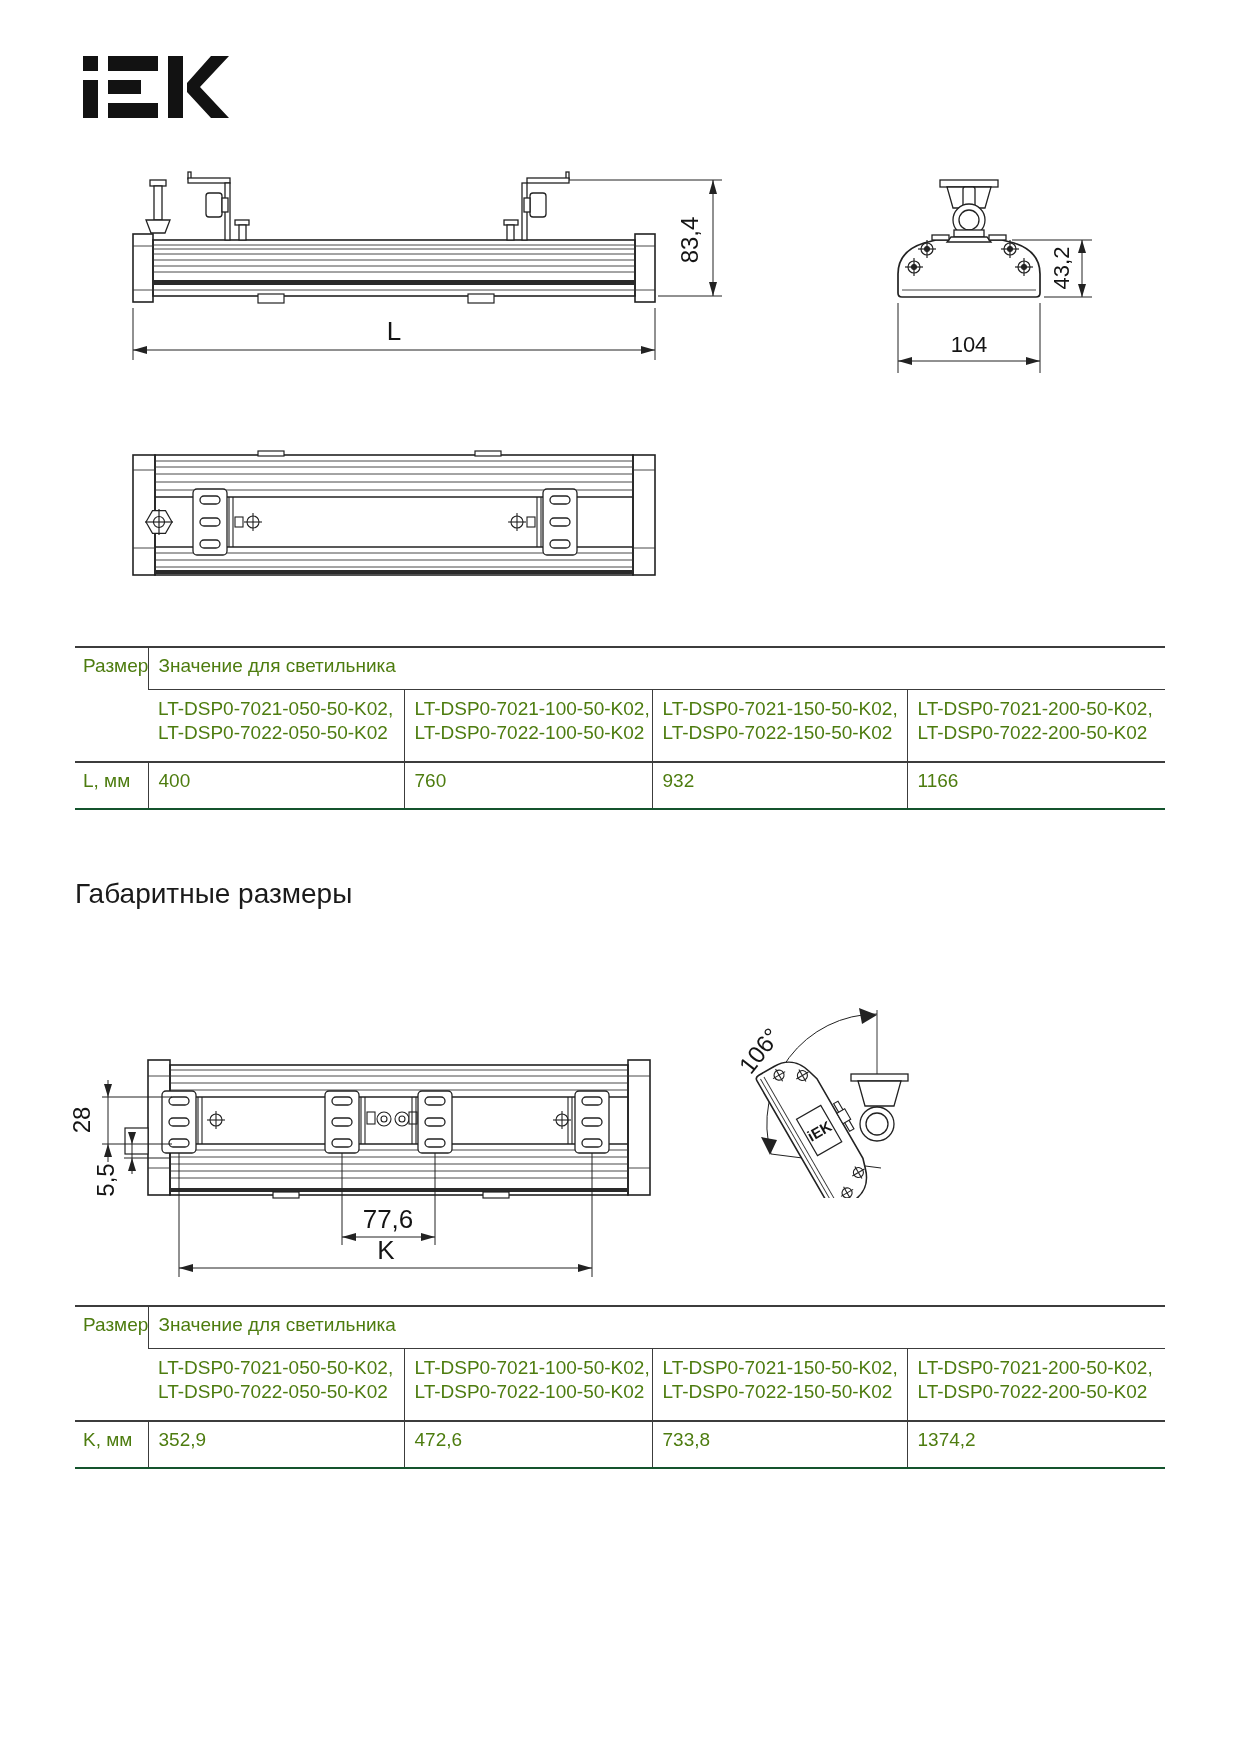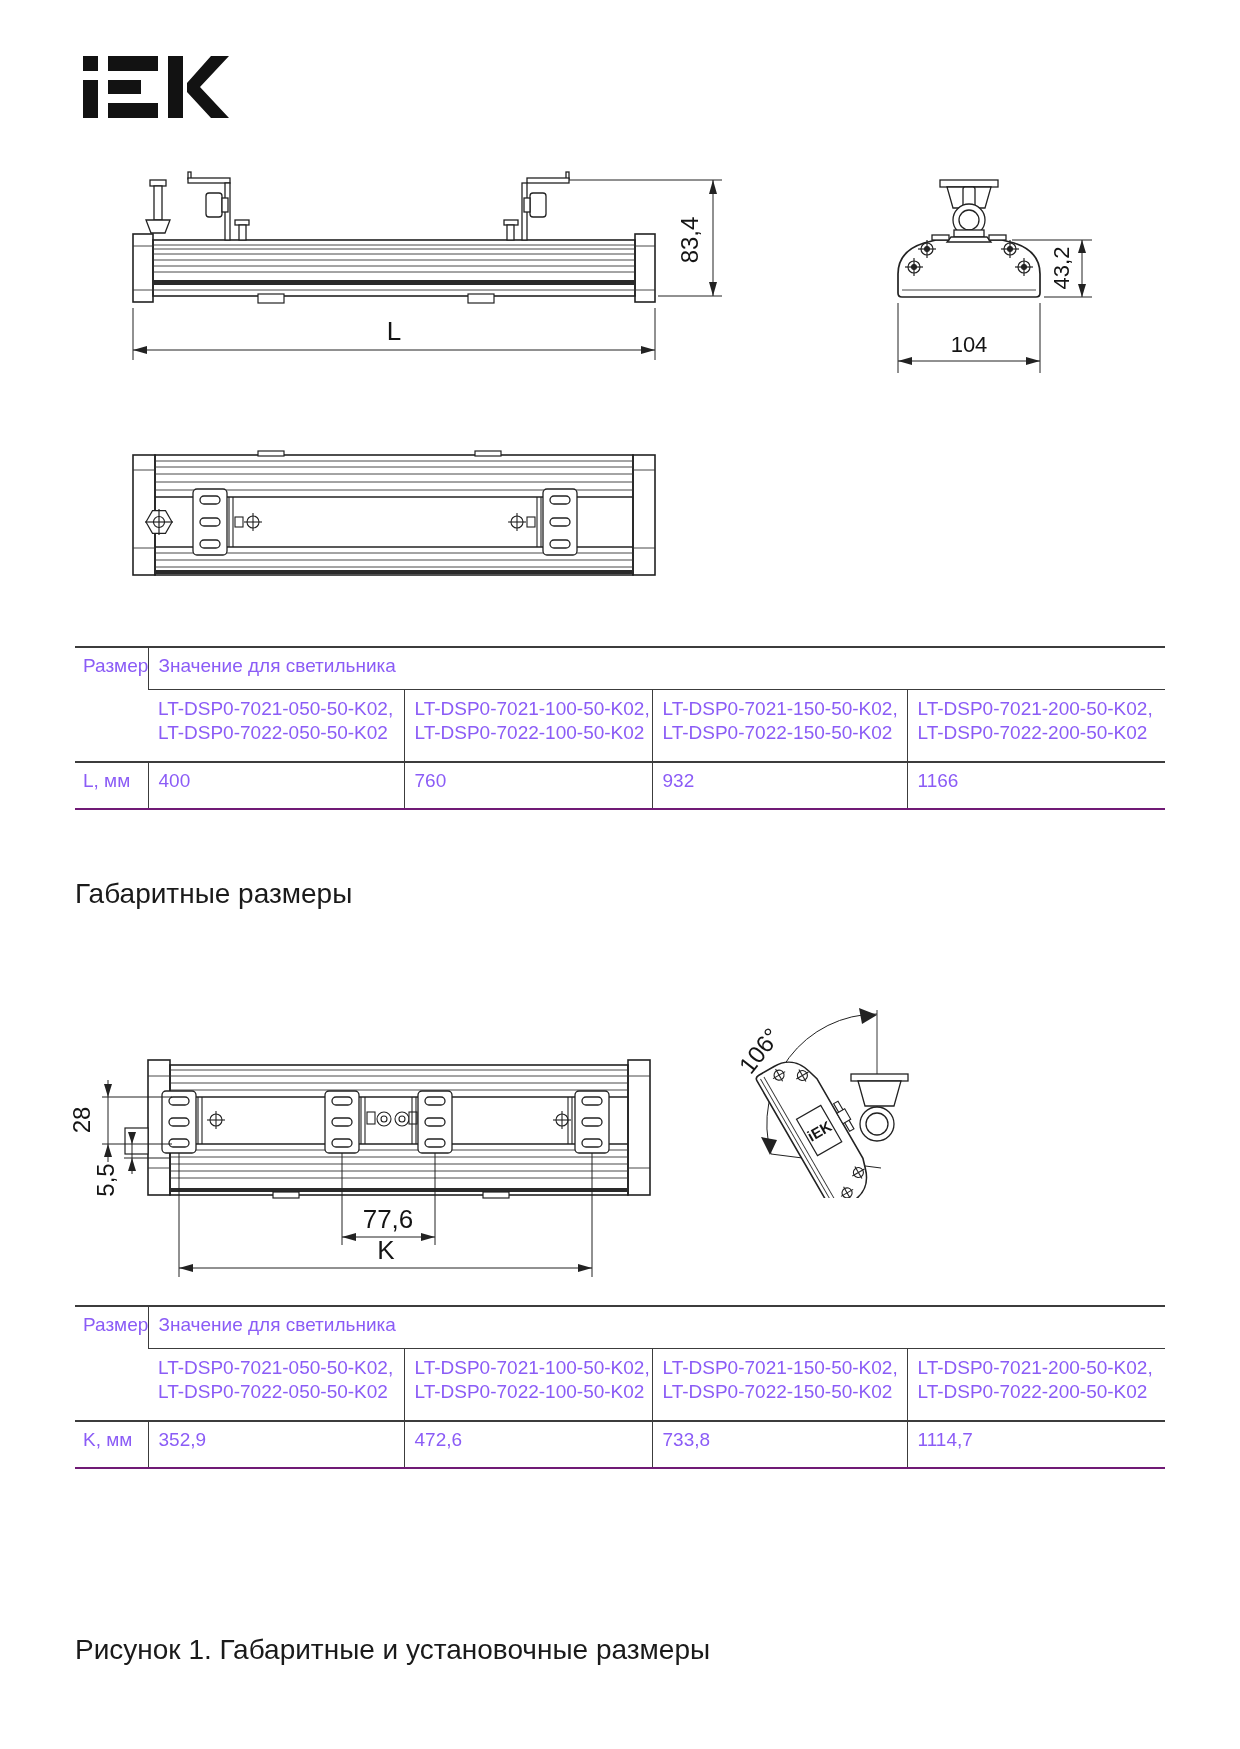--- a/index.html
+++ b/index.html
@@ -11,22 +11,22 @@
   .dimtext{font-size:24px;}
   .dimtext-lg{font-size:26px;}
   .dimtext-sm{font-size:22px;}
 
   
   .h-section{font-size:28px;line-height:1.2;color:#1a1a1a;margin-top:44px;}
   .caption{font-size:28px;line-height:1.2;color:#1a1a1a;}
 
   
   table.spec{border-collapse:collapse;table-layout:fixed;width:1090px;
-             border-top:2px solid #3c3c3c;border-bottom:2px solid #701a75;
-             font-size:19px;color:#8b5cf6;}
+             border-top:2px solid #3c3c3c;border-bottom:2px solid #14532d;
+             font-size:19px;color:#4d7c0f;}
   table.spec td{padding:7px 6px 6px 10px;vertical-align:top;}
   table.spec td + td{border-left:1px solid #3c3c3c;}
   table.spec td.size-col{width:73px;padding-left:8px;}
   table.spec tr.models-row td{border-top:1px solid #3c3c3c;height:58px;line-height:24px;}
   table.spec tr.data-row td{border-top:2px solid #3c3c3c;height:32px;}
   table.spec tr.head-row td{height:28px;}
   table.spec .m-line{display:block;white-space:nowrap;}
 </style>
 </head>
 <body>
@@ -465,22 +465,21 @@
         <td>
           <span class="m-line">LT-DSP0-7021-200-50-K02,</span>
           <span class="m-line">LT-DSP0-7022-200-50-K02</span>
         </td>
       </tr>
       <tr class="data-row">
         <td class="size-col">K, мм</td>
         <td>352,9</td>
         <td>472,6</td>
         <td>733,8</td>
-        <td>1114,7</td>
+        <td>1374,2</td>
       </tr>
     </tbody>
       </table>
   </div>
 
 
-  <div class="abs caption" style="left:75px;top:1633px">Рисунок 1. Габаритные и установочные размеры</div>
 
 </div>
 
 </body></html>

